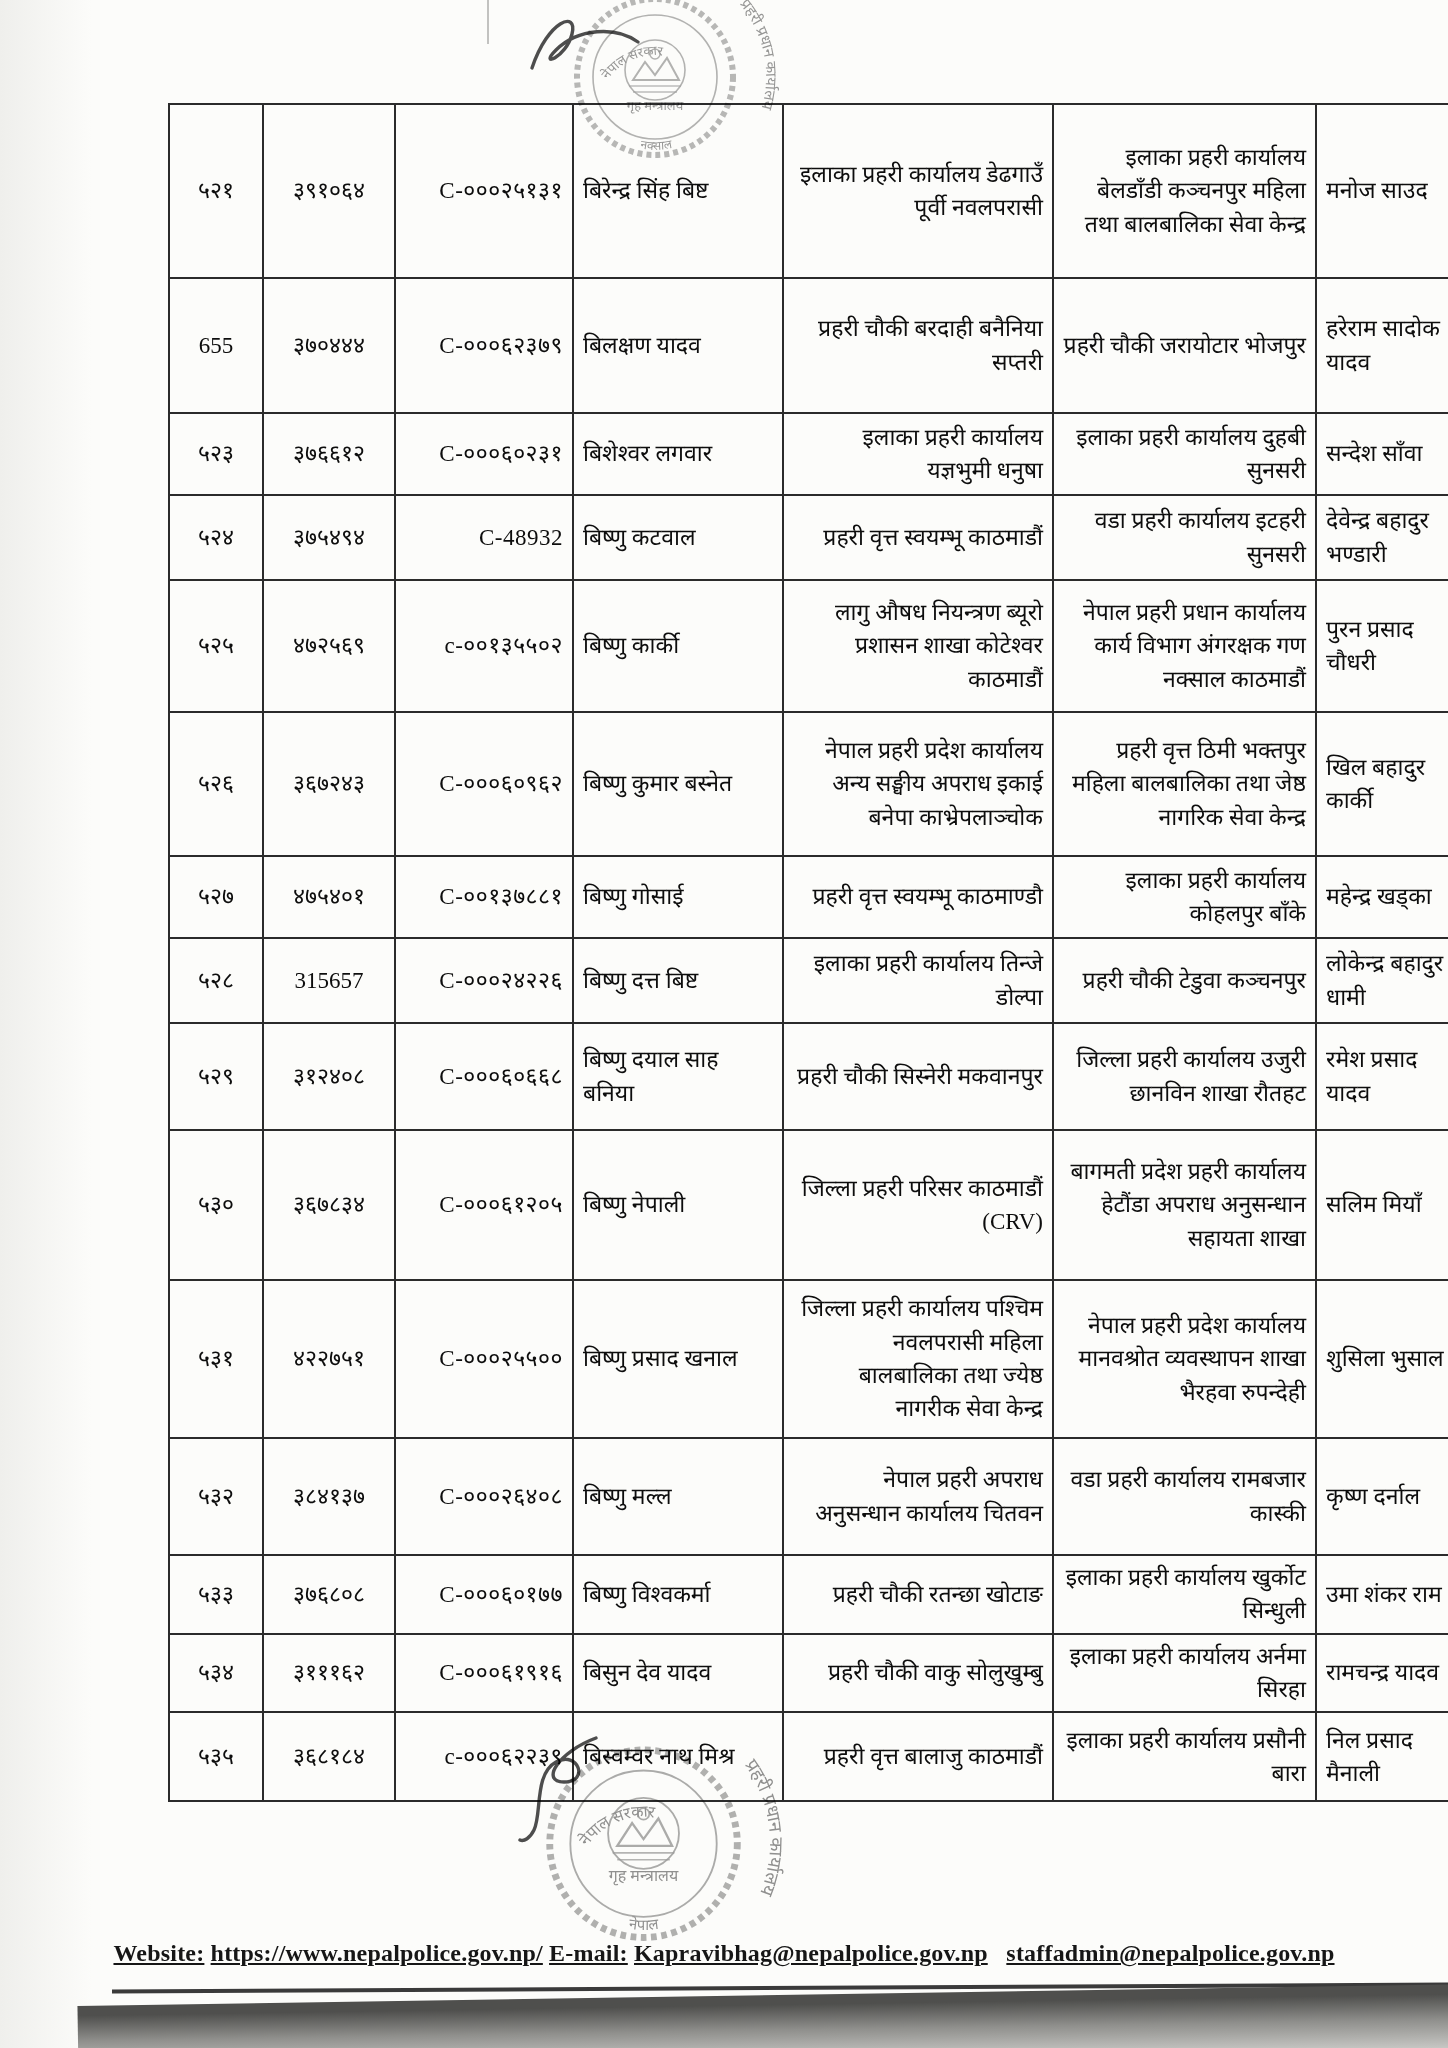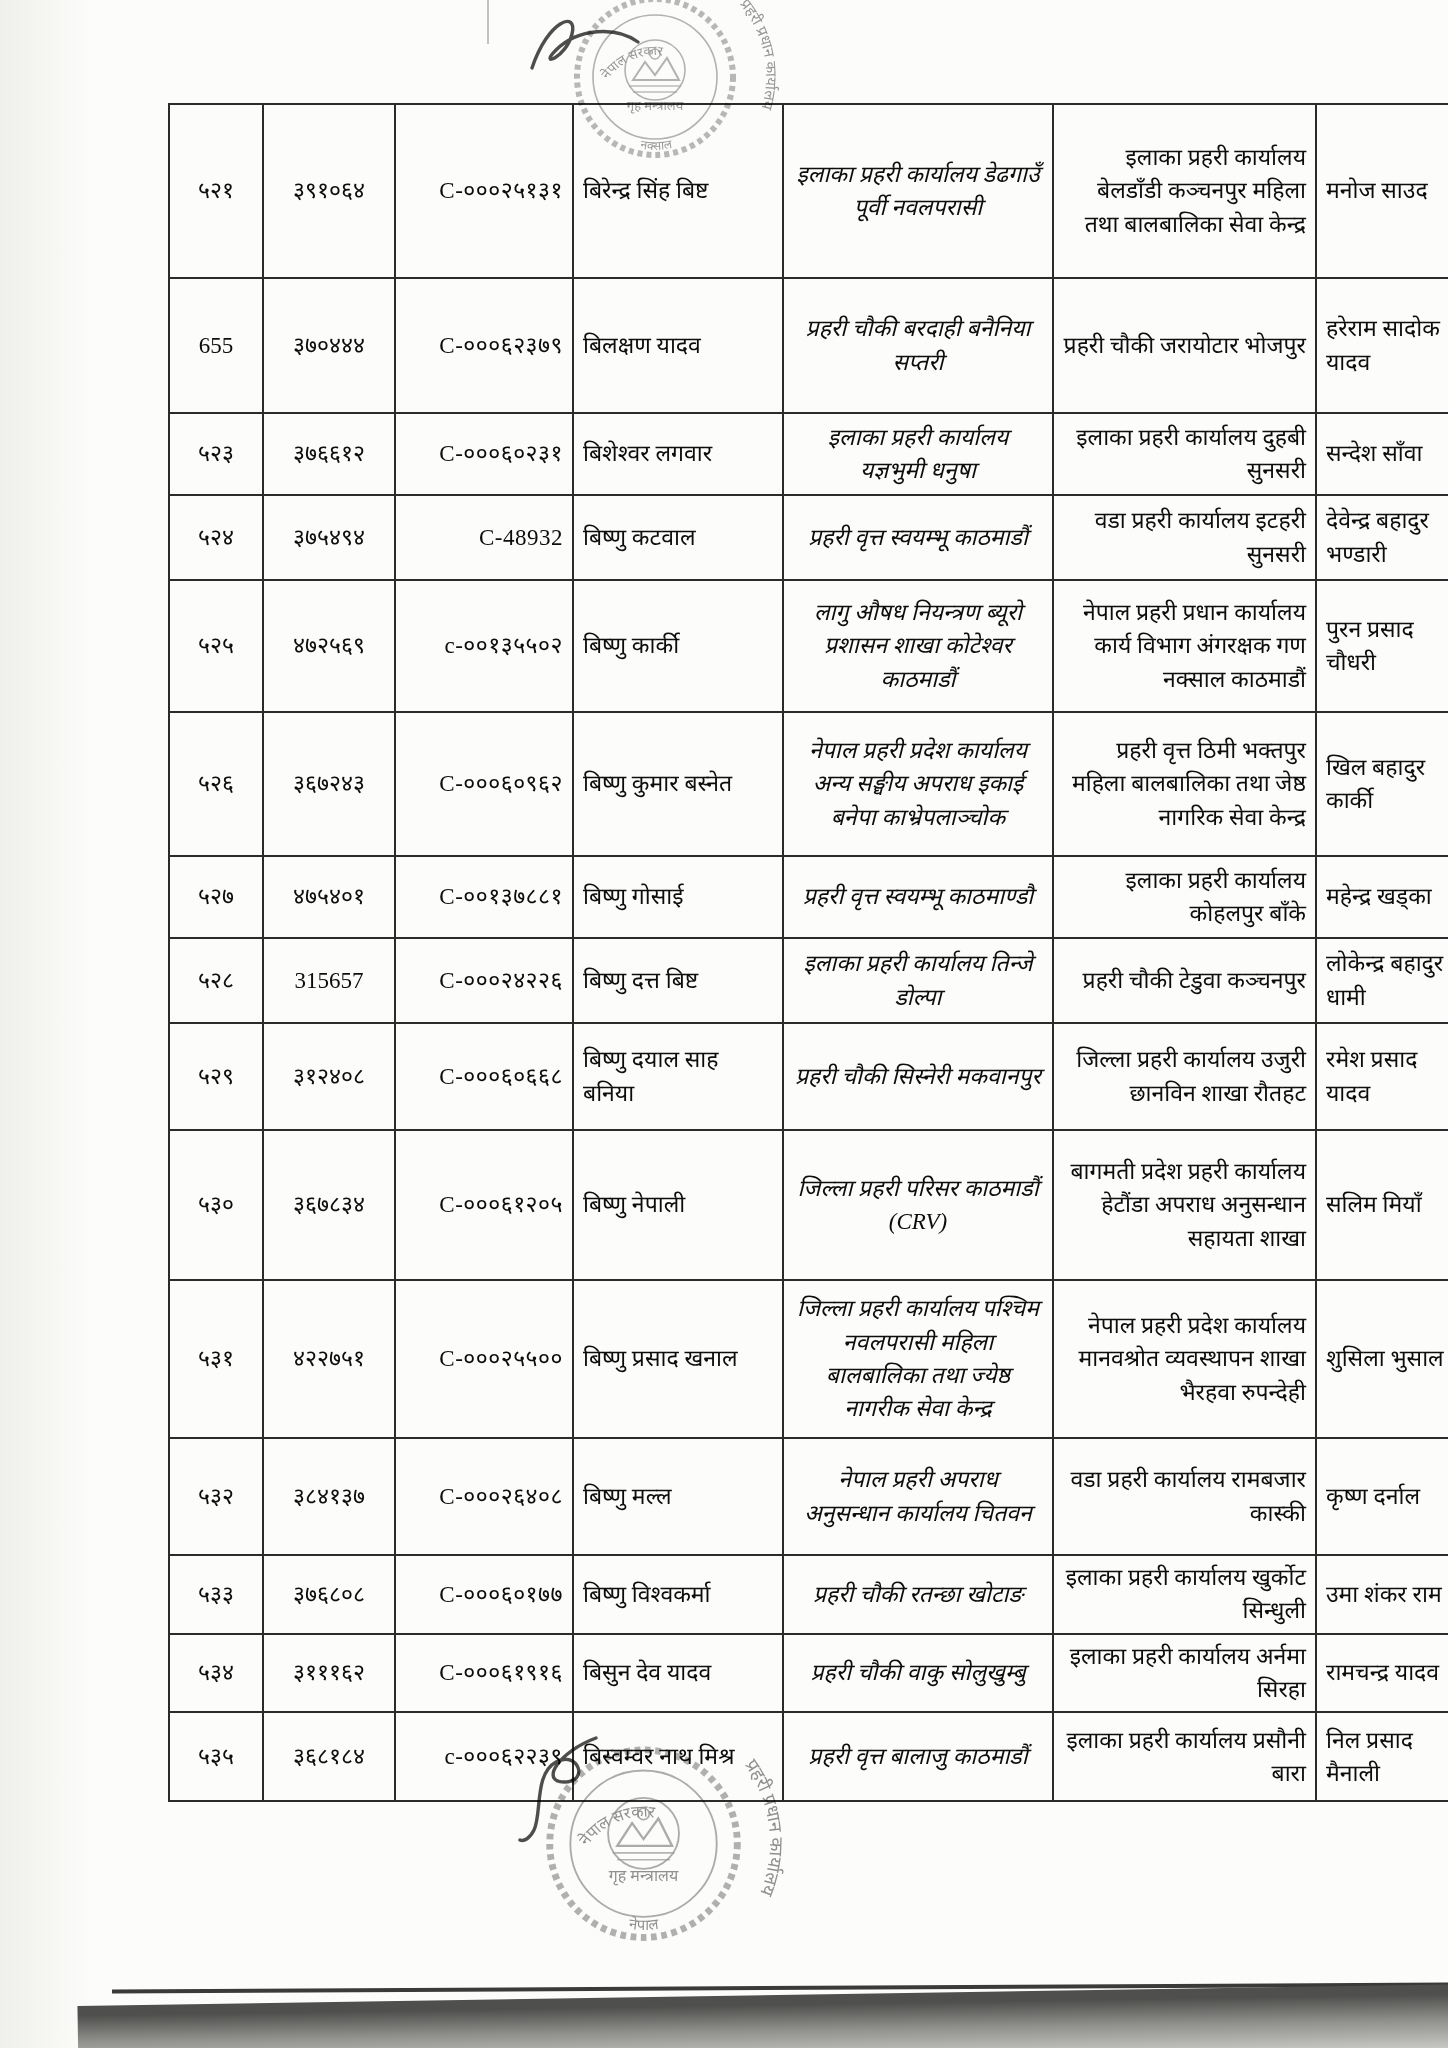--- a/index.html
+++ b/index.html
@@ -31,21 +31,21 @@
     vertical-align:middle;
     padding:5px 9px;
     font-size:23px;line-height:1.45;
     color:#0d0d0d;
     word-wrap:break-word;
   }
   td.col-sn{width:74px;text-align:center;}
   td.col-reg{width:112px;text-align:center;font-size:22px;margin-left:8px;}
   td.col-code{width:158px;text-align:right;font-size:22px;letter-spacing:.5px;}
   td.col-name{width:190px;text-align:left;}
-  td.col-from{width:250px;text-align:center;font-style:italic;}
+  td.col-from{width:250px;text-align:right;}
   td.col-to{width:243px;text-align:right;margin-top:32px;}
   td.col-by{width:136px;text-align:left;}
   
   .stamp{position:absolute;mix-blend-mode:multiply;opacity:.8;pointer-events:none;}
   .stamp-top{left:505px;top:-18px;}
   .stamp-bottom{left:472px;top:1712px;}
   .stamp svg text{font-family:"Liberation Serif","DejaVu Serif",serif;}
   .sig{position:absolute;mix-blend-mode:multiply;}
   .sig-top{left:520px;top:6px;}
   .sig-bottom{left:512px;top:1730px;}
@@ -278,18 +278,26 @@
           </text>
         </g>
       </g>
     </svg>
   </div>
 
   <svg class="sig sig-bottom" width="110" height="120" viewBox="0 0 110 120">
     <path d="M84,8 C46,22 28,52 52,52 C78,52 66,20 44,32 C22,44 30,84 22,100 C18,108 12,112 8,110" fill="none" stroke="#2f2f2f" stroke-width="3.4" stroke-linecap="round" opacity=".85"></path>
   </svg>
 
+  <div class="footer">
+    <span class="u">Website:</span>
+    <span class="u">https://www.nepalpolice.gov.np/</span>
+    <span class="u">E-mail:</span>
+    <span class="u">Kapravibhag@nepalpolice.gov.np</span>
+    <span>&nbsp;</span>
+    <span class="u">staffadmin@nepalpolice.gov.np</span>
+  </div>
   <div class="rule-bottom"></div>
 
   <div class="page-number">३८</div>
 
   <div class="scan-band"></div>
 </div>
 
 </body></html>

